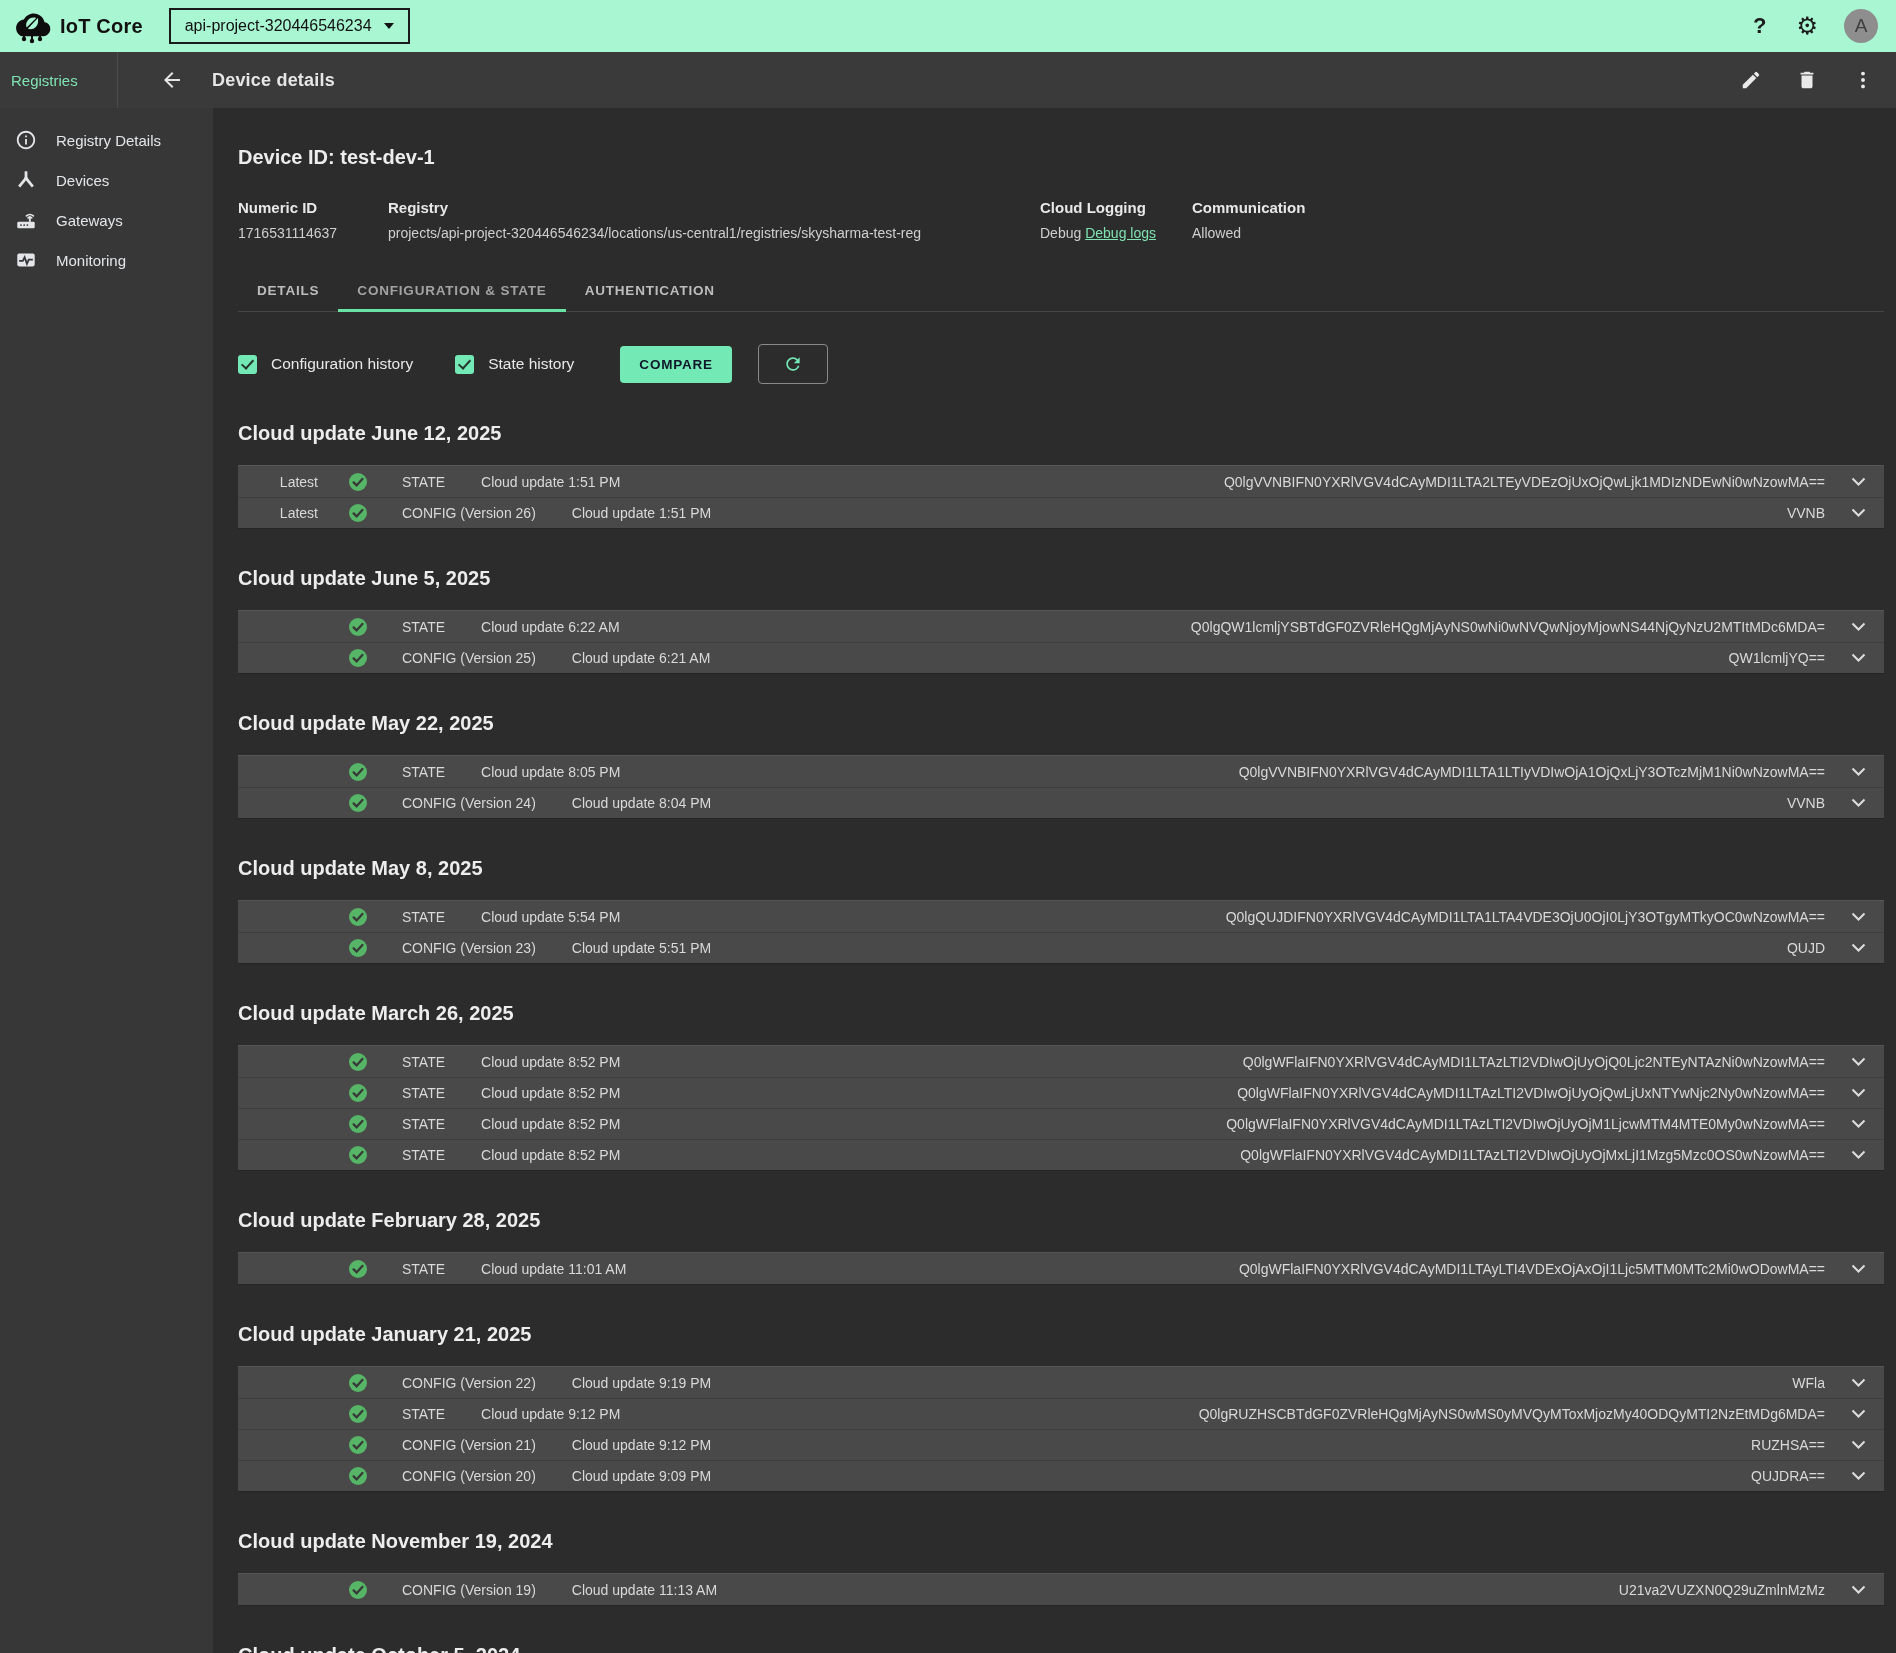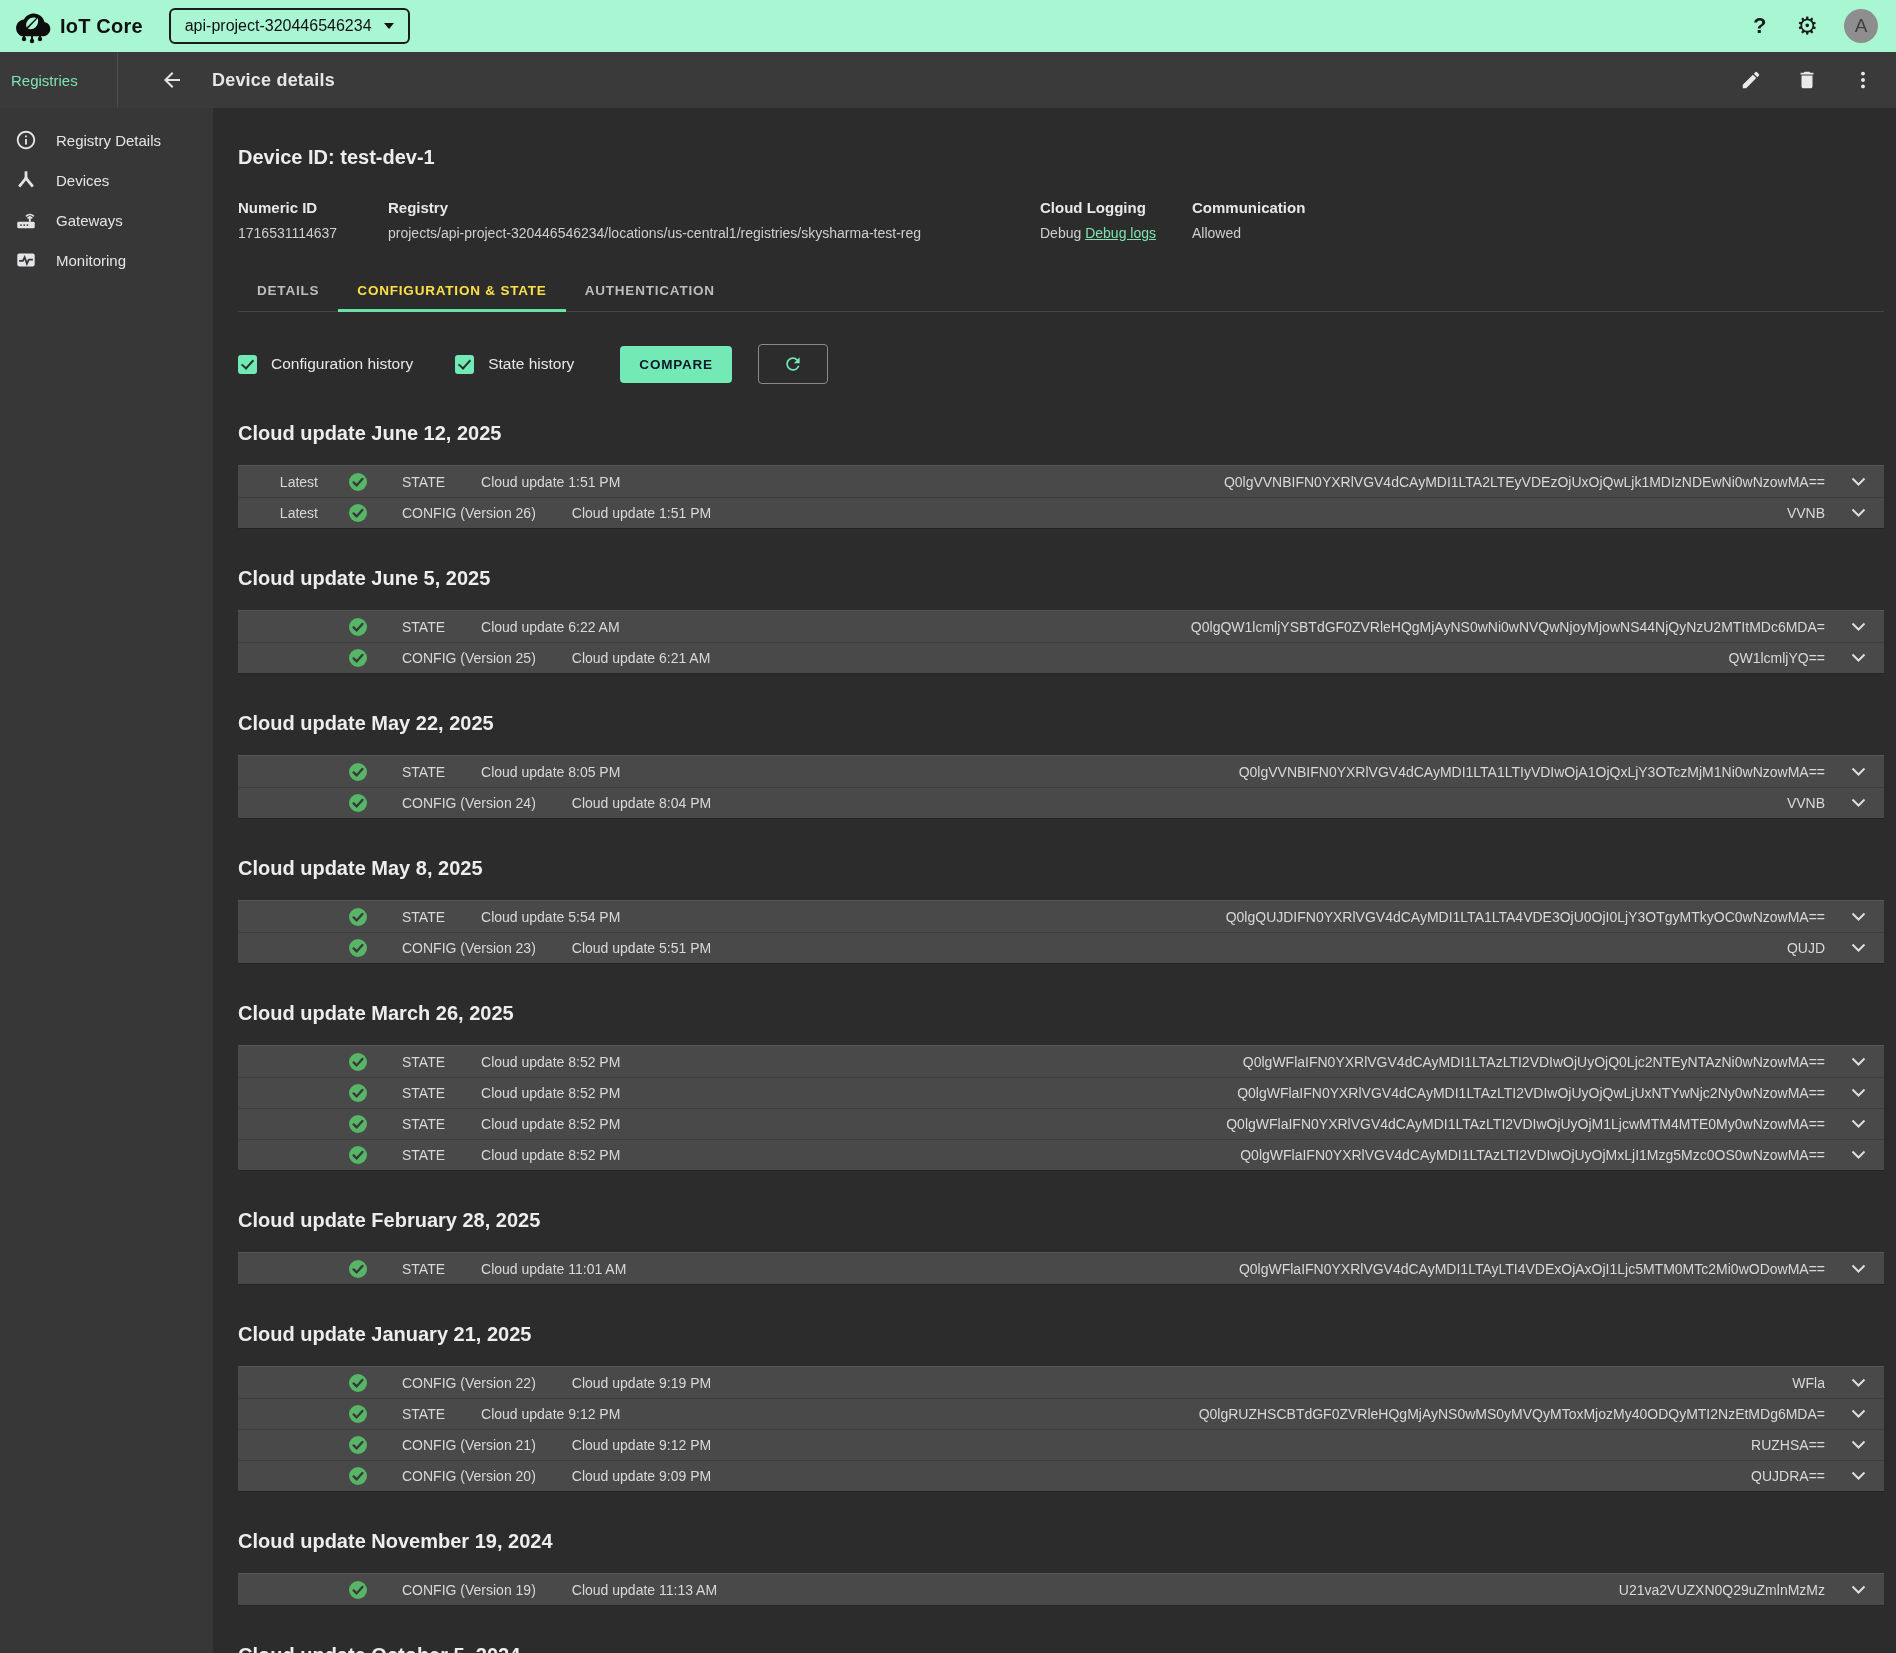--- a/index.html
+++ b/index.html
@@ -5,21 +5,21 @@
 <style>
   * { margin:0; padding:0; box-sizing:border-box; }
   html,body { width:1896px; height:1653px; overflow:hidden; }
   body { font-family:"Liberation Sans","DejaVu Sans",sans-serif; background:#2c2c2c; color:#e0e0e0; }
 
   
   .topbar { height:52px; background:#a9f6d3; display:flex; align-items:center; padding:0 18px 0 10px; }
   .logo { width:44px; height:40px; display:flex; align-items:center; justify-content:center; }
   .app-title { font-size:20px; font-weight:bold; color:#111; margin-left:6px; letter-spacing:.2px; }
   .project-chip { margin-left:26px; display:flex; align-items:center; gap:12px; border:2px solid #1b1b1b;
-    border-radius:6px; padding:7px 14px; color:#111; font-size:16px; cursor:pointer; background:transparent; }
+    border-radius:0; padding:7px 14px; color:#111; font-size:16px; cursor:pointer; background:transparent; }
   .caret { width:0; height:0; border-left:5px solid transparent; border-right:5px solid transparent; border-top:6px solid #111; }
   .topbar-spacer { flex:1; }
   .help-q { font-size:22px; font-weight:bold; color:#1b1b1b; margin-right:30px; cursor:pointer; }
   .gear { font-size:24px; color:#1b1b1b; margin-right:26px; cursor:pointer; line-height:1; }
   .avatar { width:34px; height:34px; border-radius:50%; background:#8e8e8e; color:#3f3f3f; font-size:19px;
     display:flex; align-items:center; justify-content:center; cursor:pointer; }
 
   
   .appbar { height:56px; background:#3a3a3a; display:flex; align-items:center; }
   .registries-cell { width:117px; padding-left:11px; font-size:15px; color:#7fe4b2; cursor:pointer; flex:none; }
@@ -45,21 +45,21 @@
   .meta-col .meta-value { font-size:14px; color:#cfcfcf; }
   .col-numeric { width:150px; }
   .col-registry { width:652px; }
   .col-logging { width:152px; }
   .link { color:#7fe4b2; text-decoration:underline; cursor:pointer; }
 
   
   .tabbar { display:flex; margin-top:28px; border-bottom:1px solid #454545; }
   .tab { padding:0 19px; height:42px; display:flex; align-items:center; font-size:13.5px; font-weight:bold;
     letter-spacing:.8px; color:#bdbdbd; cursor:pointer; position:relative; }
-  .tab.active { color:#fde047; }
+  .tab.active { color:#a3a3a3; }
   .tab.active::after { content:""; position:absolute; left:0; right:0; bottom:-1px; height:3px; background:#69e2a6; }
 
   
   .controls { display:flex; align-items:center; margin-top:32px; }
   .checkbox { width:19px; height:19px; border-radius:3px; background:#73e9b5; position:relative; cursor:pointer; flex:none; }
   .checkbox::after { content:""; position:absolute; left:6px; top:2px; width:5px; height:10px;
     border:solid #25352c; border-width:0 2.5px 2.5px 0; transform:rotate(42deg); }
   .cb-label { font-size:15.5px; color:#e8e8e8; margin-left:14px; }
   .cb-group { display:flex; align-items:center; }
   .gap40 { margin-left:42px; }

